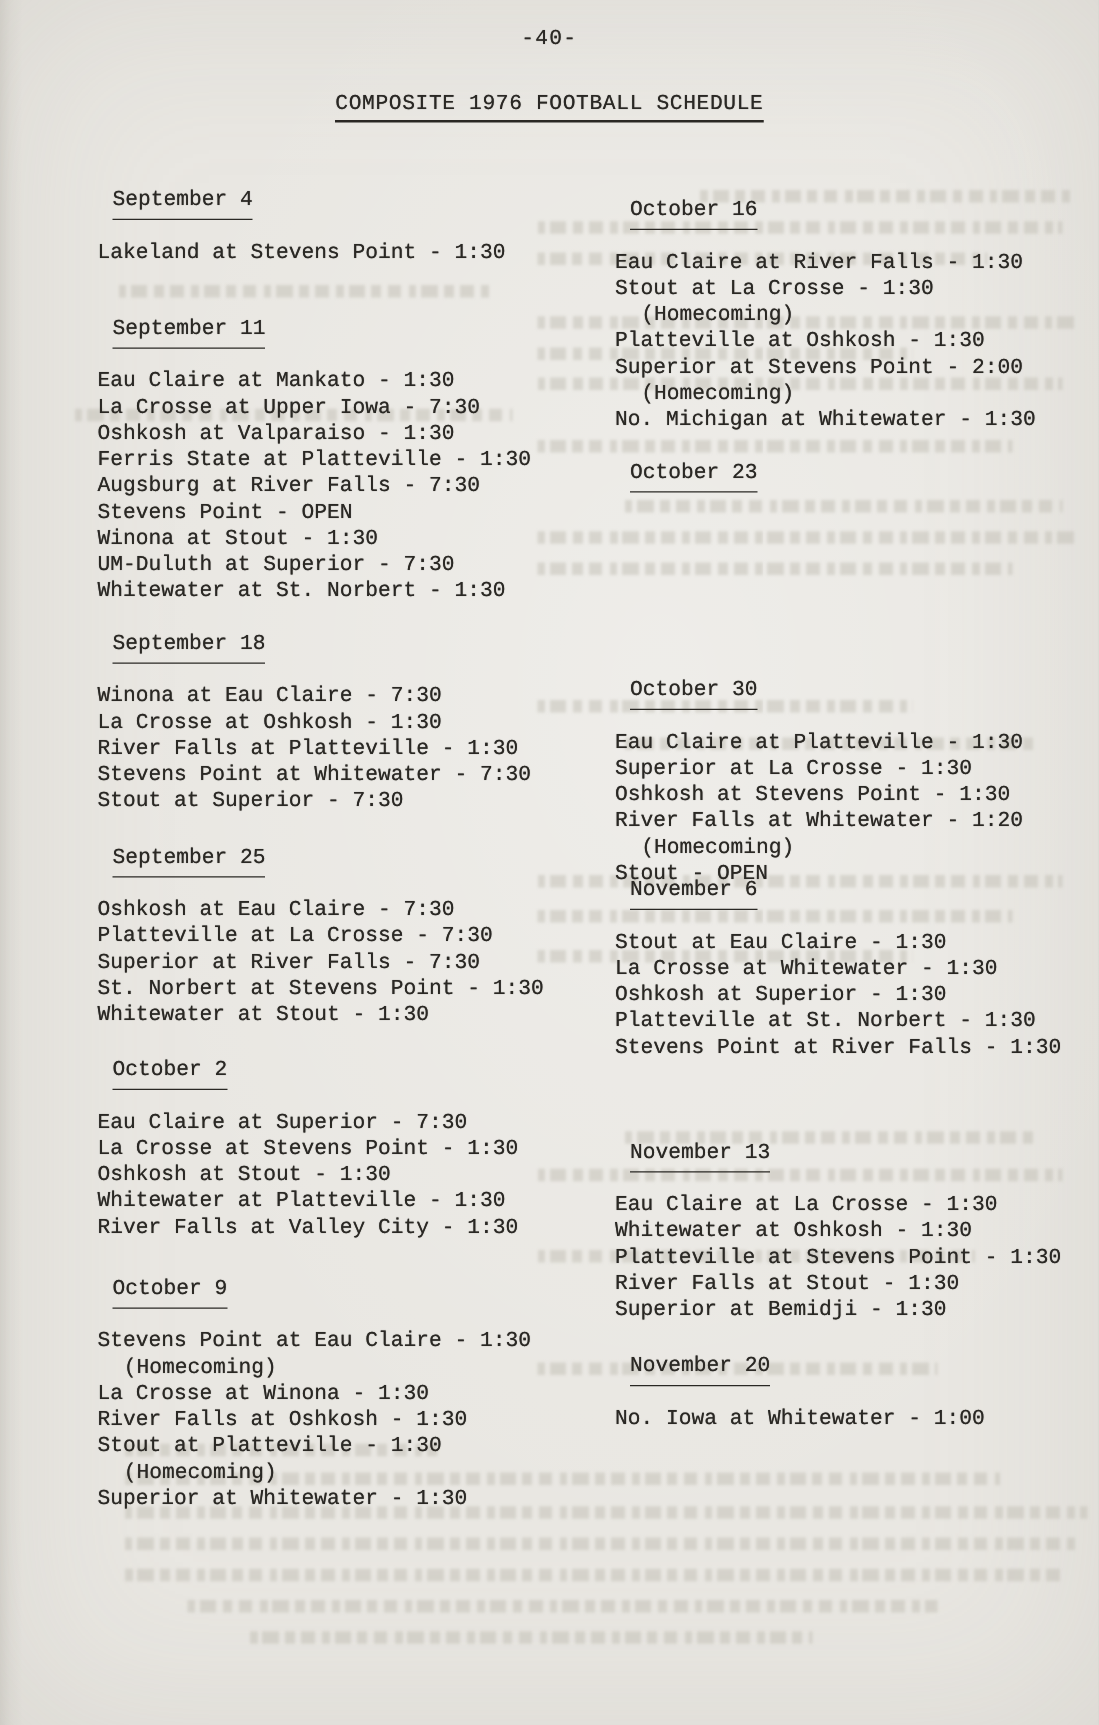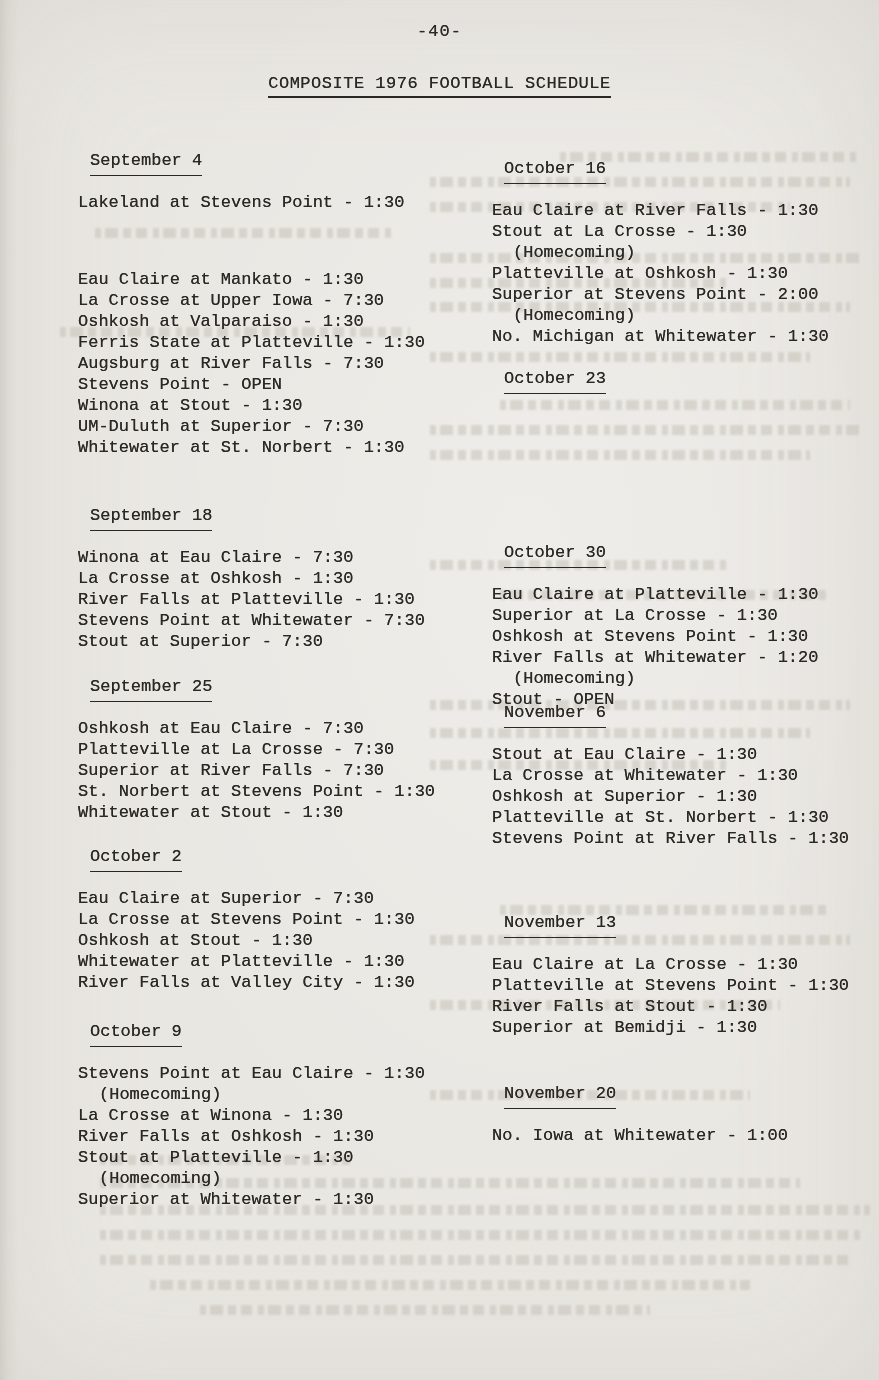--- a/index.html
+++ b/index.html
@@ -102,20 +102,21 @@
       <span class="doc-title ink">COMPOSITE 1976 FOOTBALL SCHEDULE</span>
     </div>
     <div class="column column-left">
         <div class="section" style="top: 150px;">
           <div><span class="date-heading ink">September 4</span></div>
           <div class="games">
             <div class="game-line ink">Lakeland at Stevens Point - 1:30</div>
           </div>
         </div>
         <div class="section" style="top: 253px;">
+          <div><span class="date-heading ink">September 11</span></div>
           <div class="games">
             <div class="game-line ink">Eau Claire at Mankato - 1:30</div>
             <div class="game-line ink">La Crosse at Upper Iowa - 7:30</div>
             <div class="game-line ink">Oshkosh at Valparaiso - 1:30</div>
             <div class="game-line ink">Ferris State at Platteville - 1:30</div>
             <div class="game-line ink">Augsburg at River Falls - 7:30</div>
             <div class="game-line ink">Stevens Point - OPEN</div>
             <div class="game-line ink">Winona at Stout - 1:30</div>
             <div class="game-line ink">UM-Duluth at Superior - 7:30</div>
             <div class="game-line ink">Whitewater at St. Norbert - 1:30</div>
@@ -198,20 +199,21 @@
             <div class="game-line ink">La Crosse at Whitewater - 1:30</div>
             <div class="game-line ink">Oshkosh at Superior - 1:30</div>
             <div class="game-line ink">Platteville at St. Norbert - 1:30</div>
             <div class="game-line ink">Stevens Point at River Falls - 1:30</div>
           </div>
         </div>
         <div class="section" style="top: 912px;">
           <div><span class="date-heading ink">November 13</span></div>
           <div class="games">
             <div class="game-line ink">Eau Claire at La Crosse - 1:30</div>
+            <div class="game-line ink">Whitewater at Oshkosh - 1:30</div>
             <div class="game-line ink">Platteville at Stevens Point - 1:30</div>
             <div class="game-line ink">River Falls at Stout - 1:30</div>
             <div class="game-line ink">Superior at Bemidji - 1:30</div>
           </div>
         </div>
         <div class="section" style="top: 1083px;">
           <div><span class="date-heading ink">November 20</span></div>
           <div class="games">
             <div class="game-line ink">No. Iowa at Whitewater - 1:00</div>
           </div>

